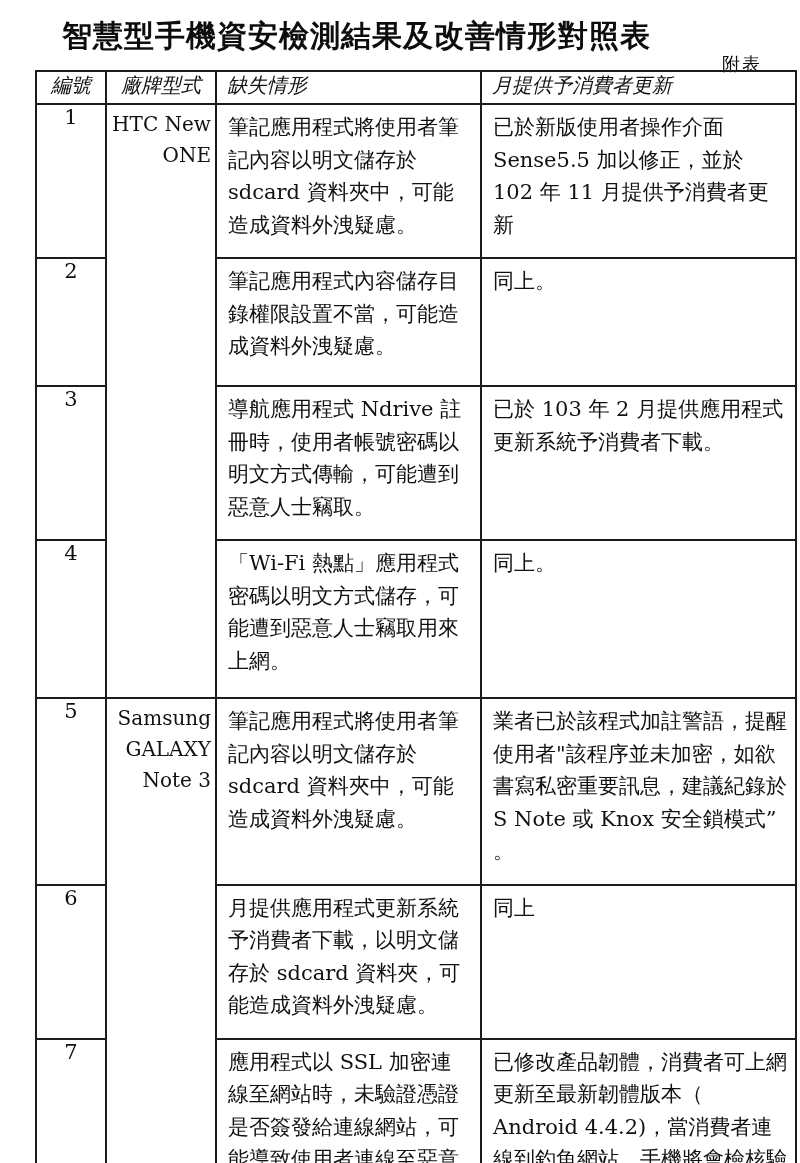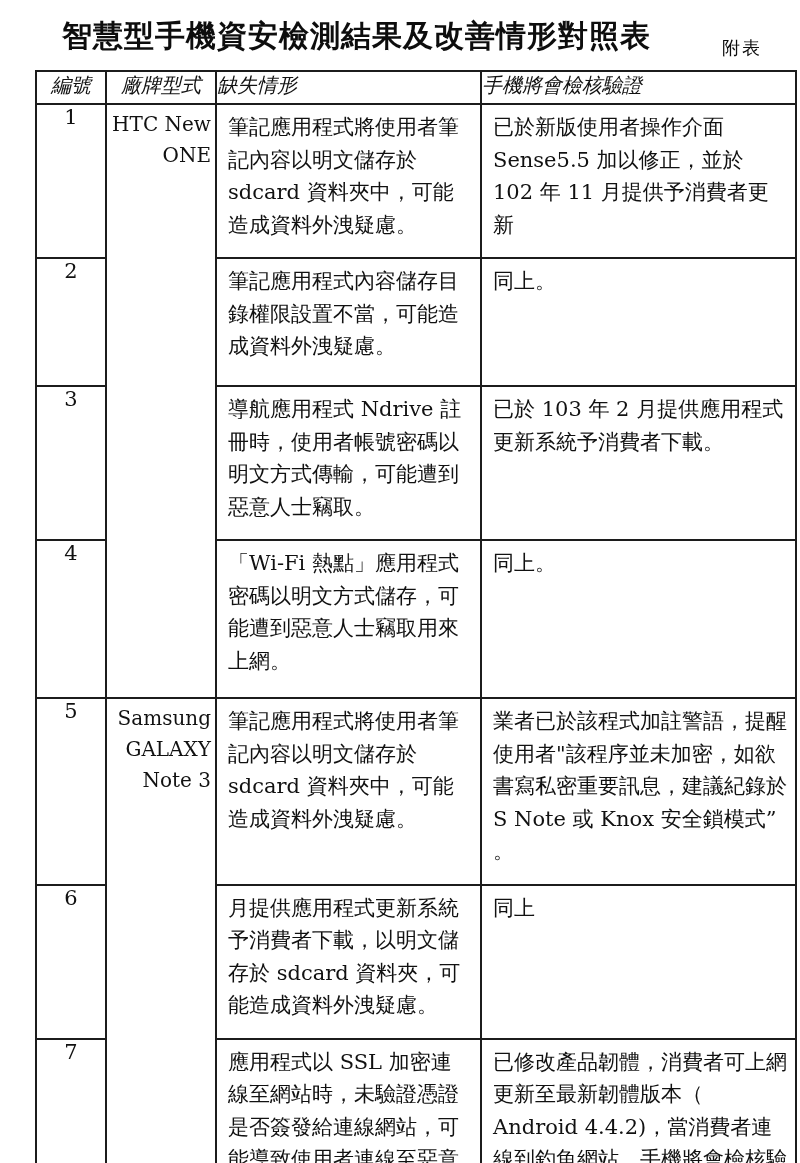--- a/index.html
+++ b/index.html
@@ -19,21 +19,21 @@
     top: 16px;
     font-size: 30px;
     font-weight: bold;
     letter-spacing: 1px;
     white-space: nowrap;
     color: #0d0d0d;
   }
   .corner-note {
     position: absolute;
     right: 38px;
-    top: 36px;
+    top: 52px;
     font-size: 18px;
     letter-spacing: 2px;
     color: #0d0d0d;
   }
   table.main {
     position: absolute;
     left: 35px;
     top: 70px;
     width: 760px;
     border-collapse: collapse;
@@ -53,21 +53,21 @@
   tr.r5 { height: 159px; }
   tr.r6 { height: 143px; }
   tr.r7 { height: 153px; }
   th {
     font-weight: normal;
     font-size: 20px;
     white-space: nowrap;
     font-style: italic;
   }
   th.center { text-align: center; vertical-align: middle; }
-  th.left { text-align: left; vertical-align: middle; }
+  th.left { text-align: left; vertical-align: middle; padding-left: 10px; }
   td.num {
     text-align: center;
     vertical-align: middle;
     font-size: 21px;
   }
   td.brand {
     text-align: right;
     vertical-align: middle;
     white-space: pre-line;
     font-size: 20px;
@@ -93,21 +93,21 @@
       <col style="width:70px">
       <col style="width:110px">
       <col style="width:265px">
       <col style="width:315px">
     </colgroup>
     <thead>
       <tr class="header-row">
         <th class="center">編號</th>
         <th class="center">廠牌型式</th>
         <th class="left">缺失情形</th>
-        <th class="left">手機將會檢核驗證</th>
+        <th class="left">月提供予消費者更新</th>
       </tr>
     </thead>
     <tbody>
       <tr class="r1">
         <td class="num">1</td>
         <td class="brand" rowspan="4">HTC New
 ONE</td>
         <td class="defect">筆記應用程式將使用者筆記內容以明文儲存於 sdcard 資料夾中，可能造成資料外洩疑慮。</td>
         <td class="solution">已於新版使用者操作介面 Sense5.5 加以修正，並於 102 年 11 月提供予消費者更新</td>
       </tr>

